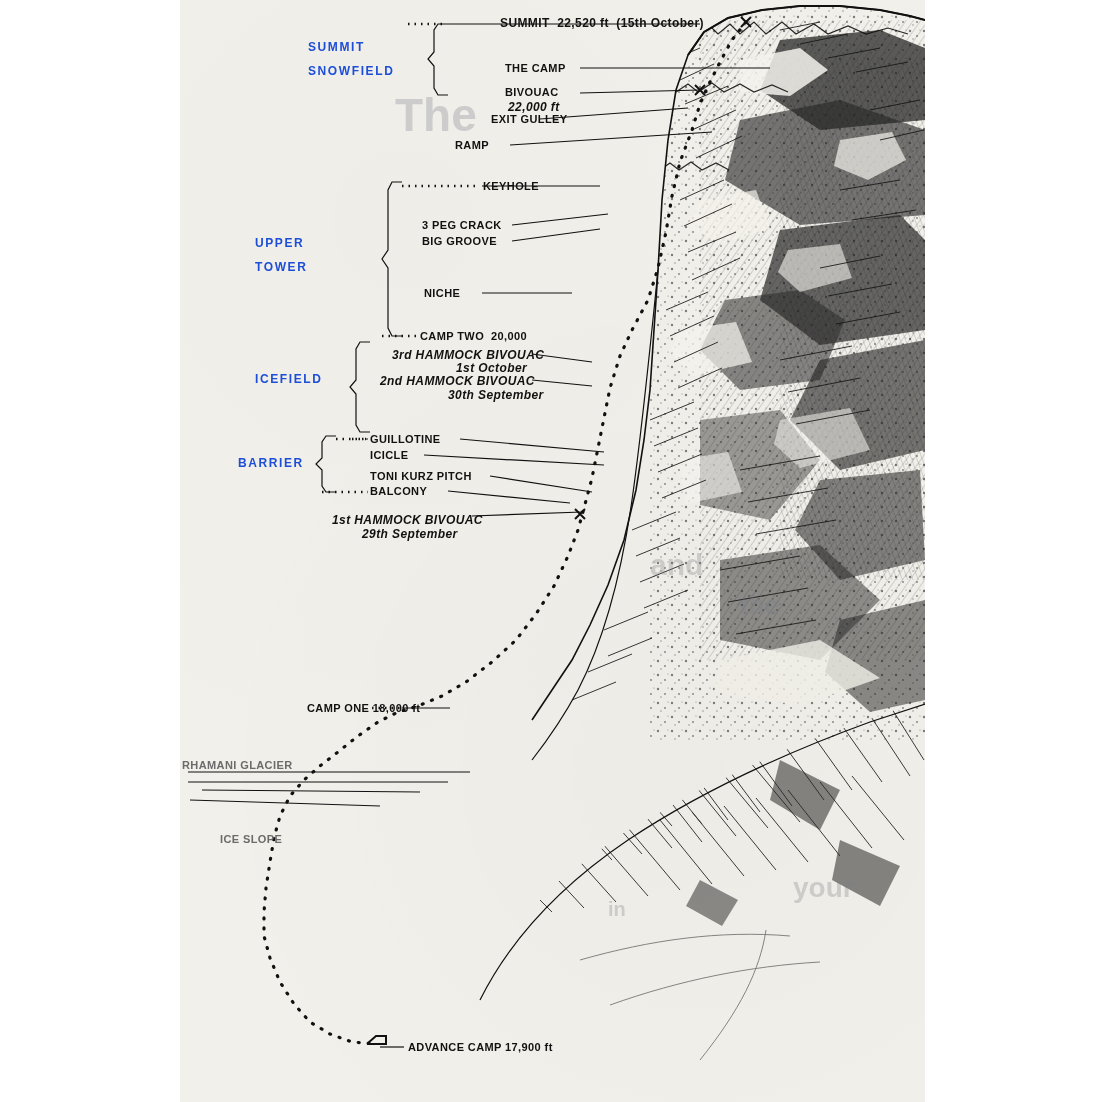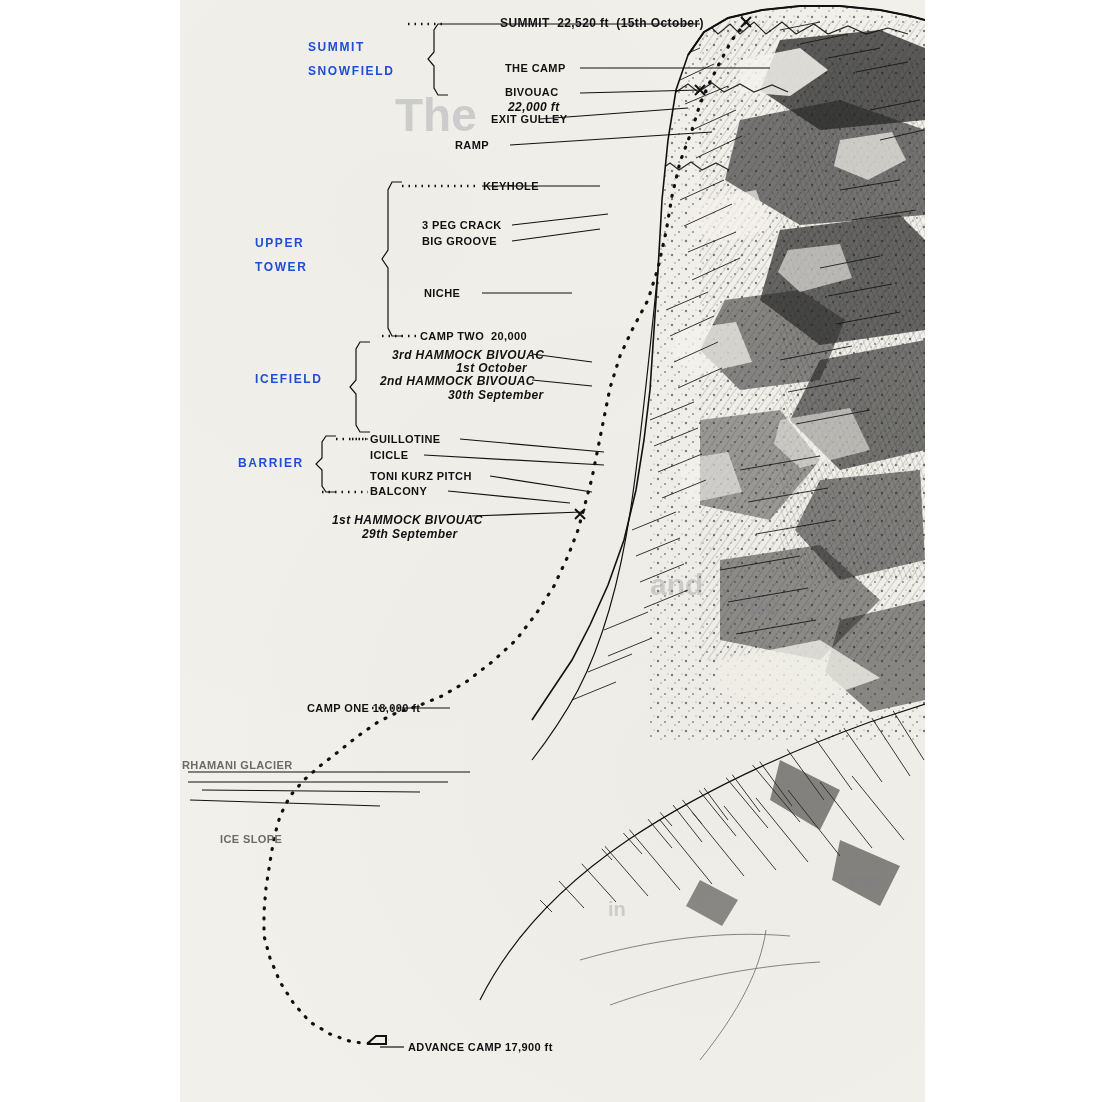--- a/index.html
+++ b/index.html
@@ -196,24 +196,24 @@
     <g stroke="#111" stroke-width="2">
       <path d="M561,17 L571,27 M571,17 L561,27"></path>
       <path d="M515,85 L525,95 M525,85 L515,95"></path>
       <path d="M395,509 L405,519 M405,509 L395,519"></path>
       <path d="M188,1043 L196,1036 L206,1036 L206,1044 L188,1044 Z" fill="none"></path>
     </g>
   </svg>
 
   <div>
     <div class="ghost" style="left:395px;top:88px;font-size:46px;">The</div>
-    <div class="ghost" style="left:650px;top:548px;font-size:30px;margin-top:20px;">and</div>
+    <div class="ghost" style="left:650px;top:548px;font-size:30px;">and</div>
     <div class="ghost" style="left:740px;top:590px;font-size:26px;">the</div>
     <div class="ghost" style="left:608px;top:898px;font-size:20px;">in</div>
-    <div class="ghost" style="left:848px;top:872px;font-size:16px;">your</div>
+    <div class="ghost" style="left:793px;top:872px;font-size:28px;">your</div>
   </div>
 
   <div>
     <div class="grp" style="left:308px;top:40px;">SUMMIT</div>
     <div class="grp" style="left:308px;top:64px;">SNOWFIELD</div>
     <div class="grp" style="left:255px;top:236px;">UPPER</div>
     <div class="grp" style="left:255px;top:260px;">TOWER</div>
     <div class="grp" style="left:255px;top:372px;">ICEFIELD</div>
     <div class="grp" style="left:238px;top:456px;">BARRIER</div>
   </div>

